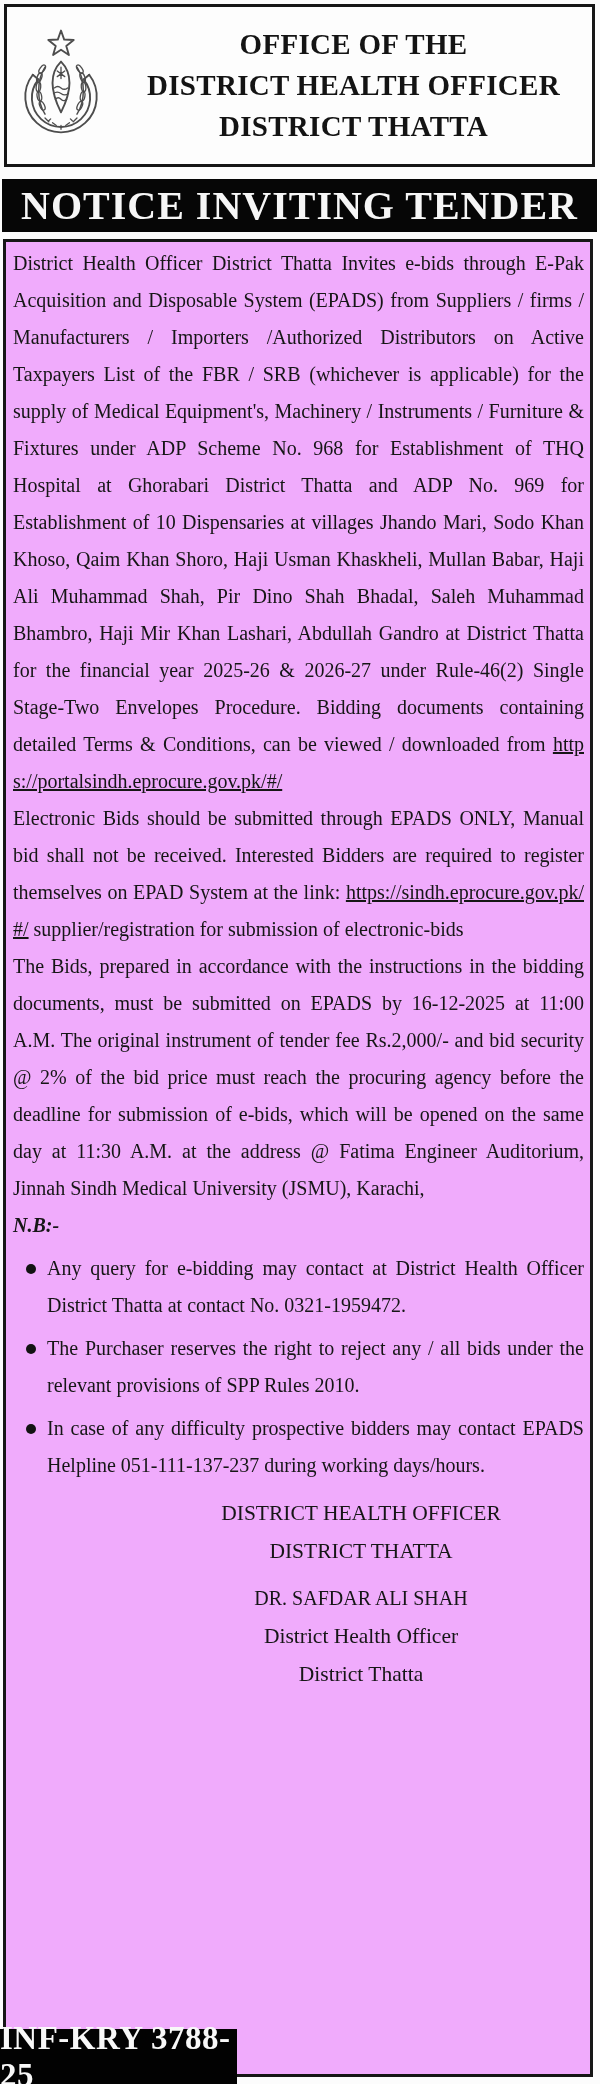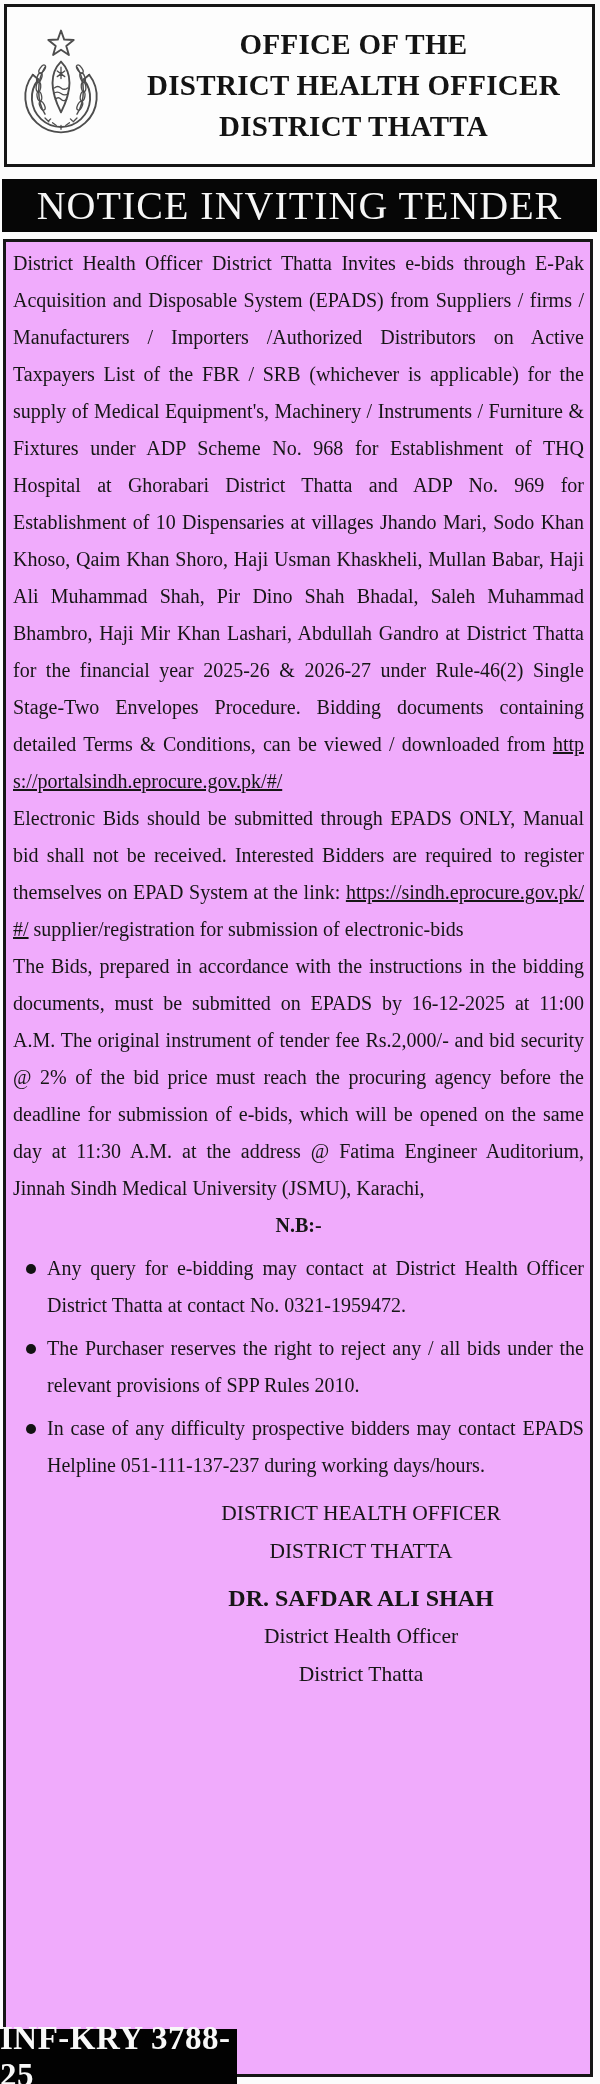--- a/index.html
+++ b/index.html
@@ -22,47 +22,47 @@
   .titles {
     flex:1; text-align:center; font-weight:bold;
     font-size:29px; line-height:41px; letter-spacing:0.3px; color:#141414;
   }
 
   
   .banner {
     position:absolute; left:2px; right:3px; top:179px; height:53px;
     background:#060606; color:#f6f6f6;
     display:flex; align-items:center; justify-content:center;
-    font-weight:normal; font-size:40px; letter-spacing:1px; white-space:nowrap;
+    font-weight:bold; font-size:40px; letter-spacing:1px; white-space:nowrap;
   }
 
   
   .body-box {
     position:absolute; left:3px; right:7px; top:239px; bottom:7px;
     border:3px solid #161616; background:#f0abfc;
     padding:3px 6px 0 7px;
     font-size:20px; line-height:37px; text-align:justify;
     overflow:hidden;
   }
   .para { margin:0; }
   .link { color:#161616; text-decoration:underline; cursor:pointer; word-break:break-all; }
-  .nb { font-weight:bold; text-align:center; }
+  .nb { font-weight:bold; text-align:left;font-style:italic; }
 
   ul.bullets { list-style:none; margin:2px 0 0 0; padding:0; }
   ul.bullets li { position:relative; padding-left:34px; margin:6px 0; }
   ul.bullets li .dot {
     position:absolute; left:13px; top:14px; width:10px; height:10px;
     border-radius:50%; background:#131313;
   }
 
   .signature {
     width:400px; margin:10px 0 0 148px; text-align:center;
     line-height:38px; font-size:21.5px;
   }
-  .sig-name { font-weight:bold; font-size:24px; margin-top:9px; }
+  .sig-name { font-weight:normal; font-size:20px; margin-top:9px; }
 
   
   .ref-box {
     position:absolute; left:0; bottom:0; width:237px; height:55px;
     background:#020202; color:#f8f8f8;
     display:flex; align-items:center; justify-content:flex-start;
     font-weight:bold; font-size:33px; letter-spacing:0.5px;
   }
 </style>
 </head>

